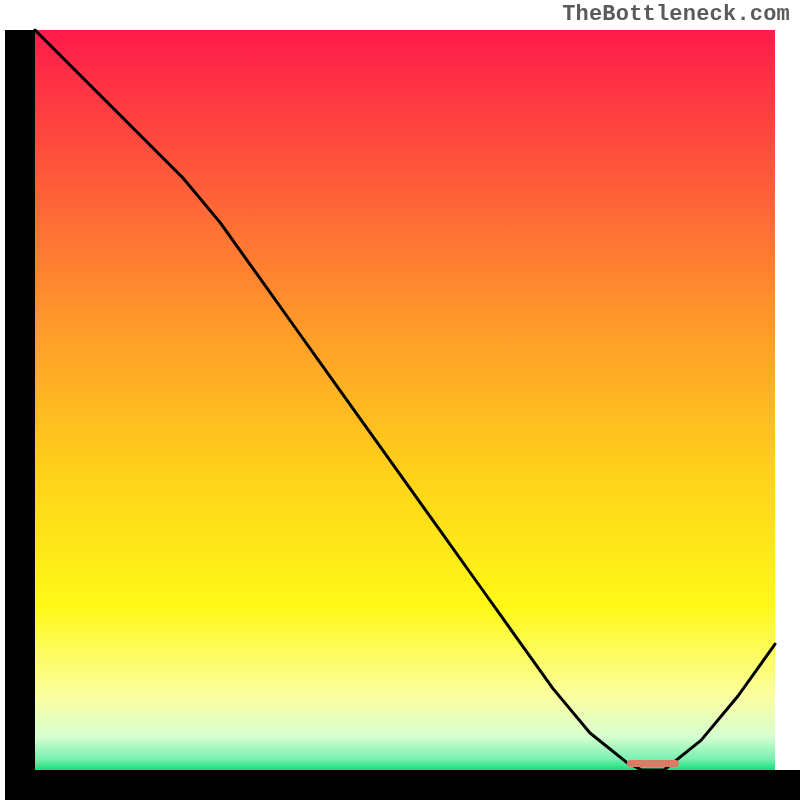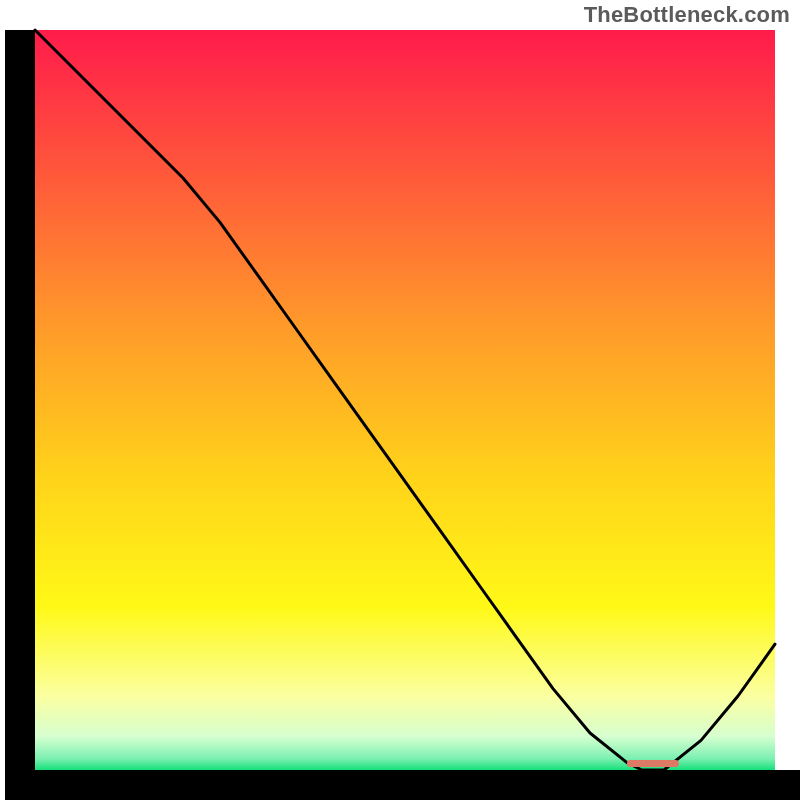--- a/index.html
+++ b/index.html
@@ -12,21 +12,21 @@
   }
   .stage {
     position: relative;
     width: 800px;
     height: 800px;
   }
   .watermark {
     position: absolute;
     top: 2px;
     right: 10px;
-    font-family: Liberation Sans, sans-serif;
+    font-family: Liberation Mono, monospace;
     font-size: 22px;
     font-weight: 600;
     color: #5b5b5b;
     letter-spacing: 0.2px;
   }
   svg {
     position: absolute;
     top: 0;
     left: 0;
   }

